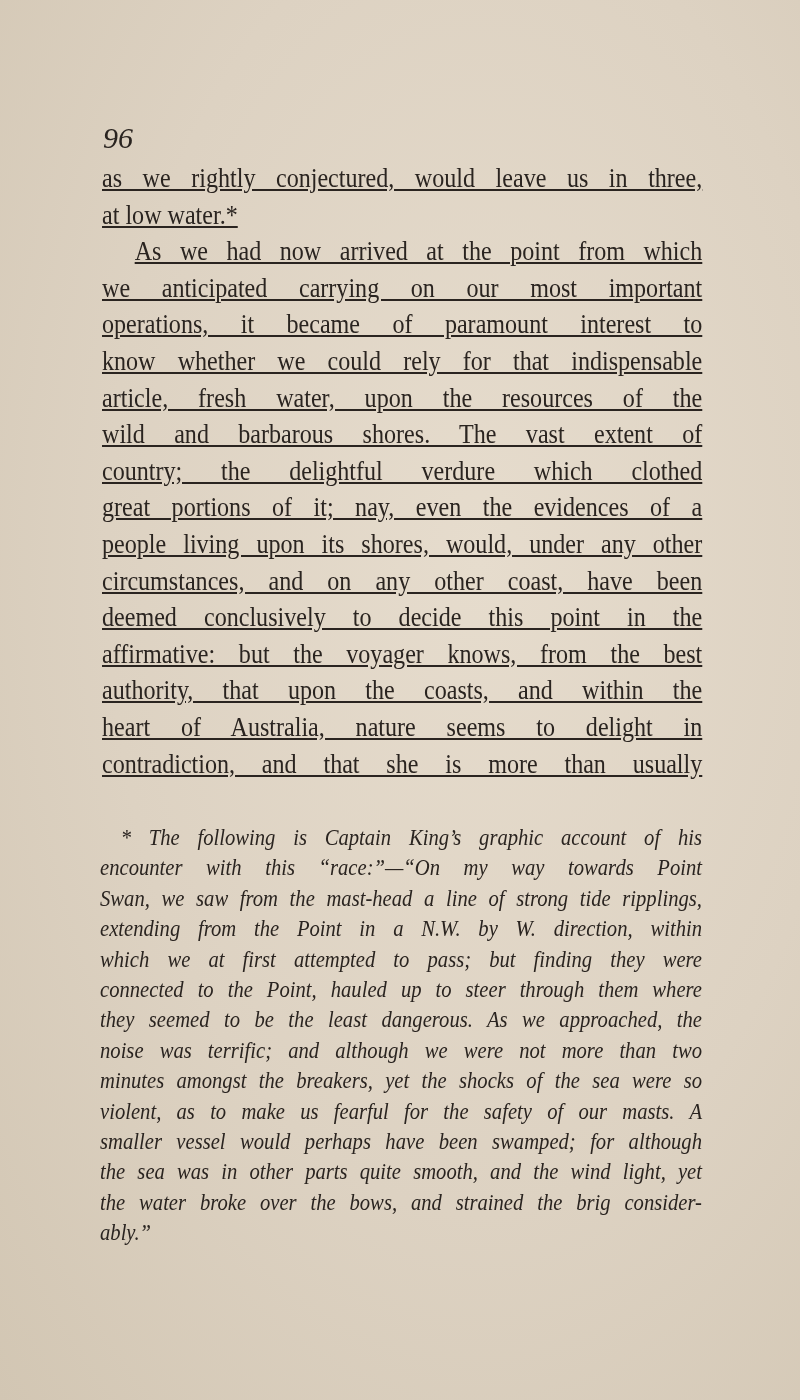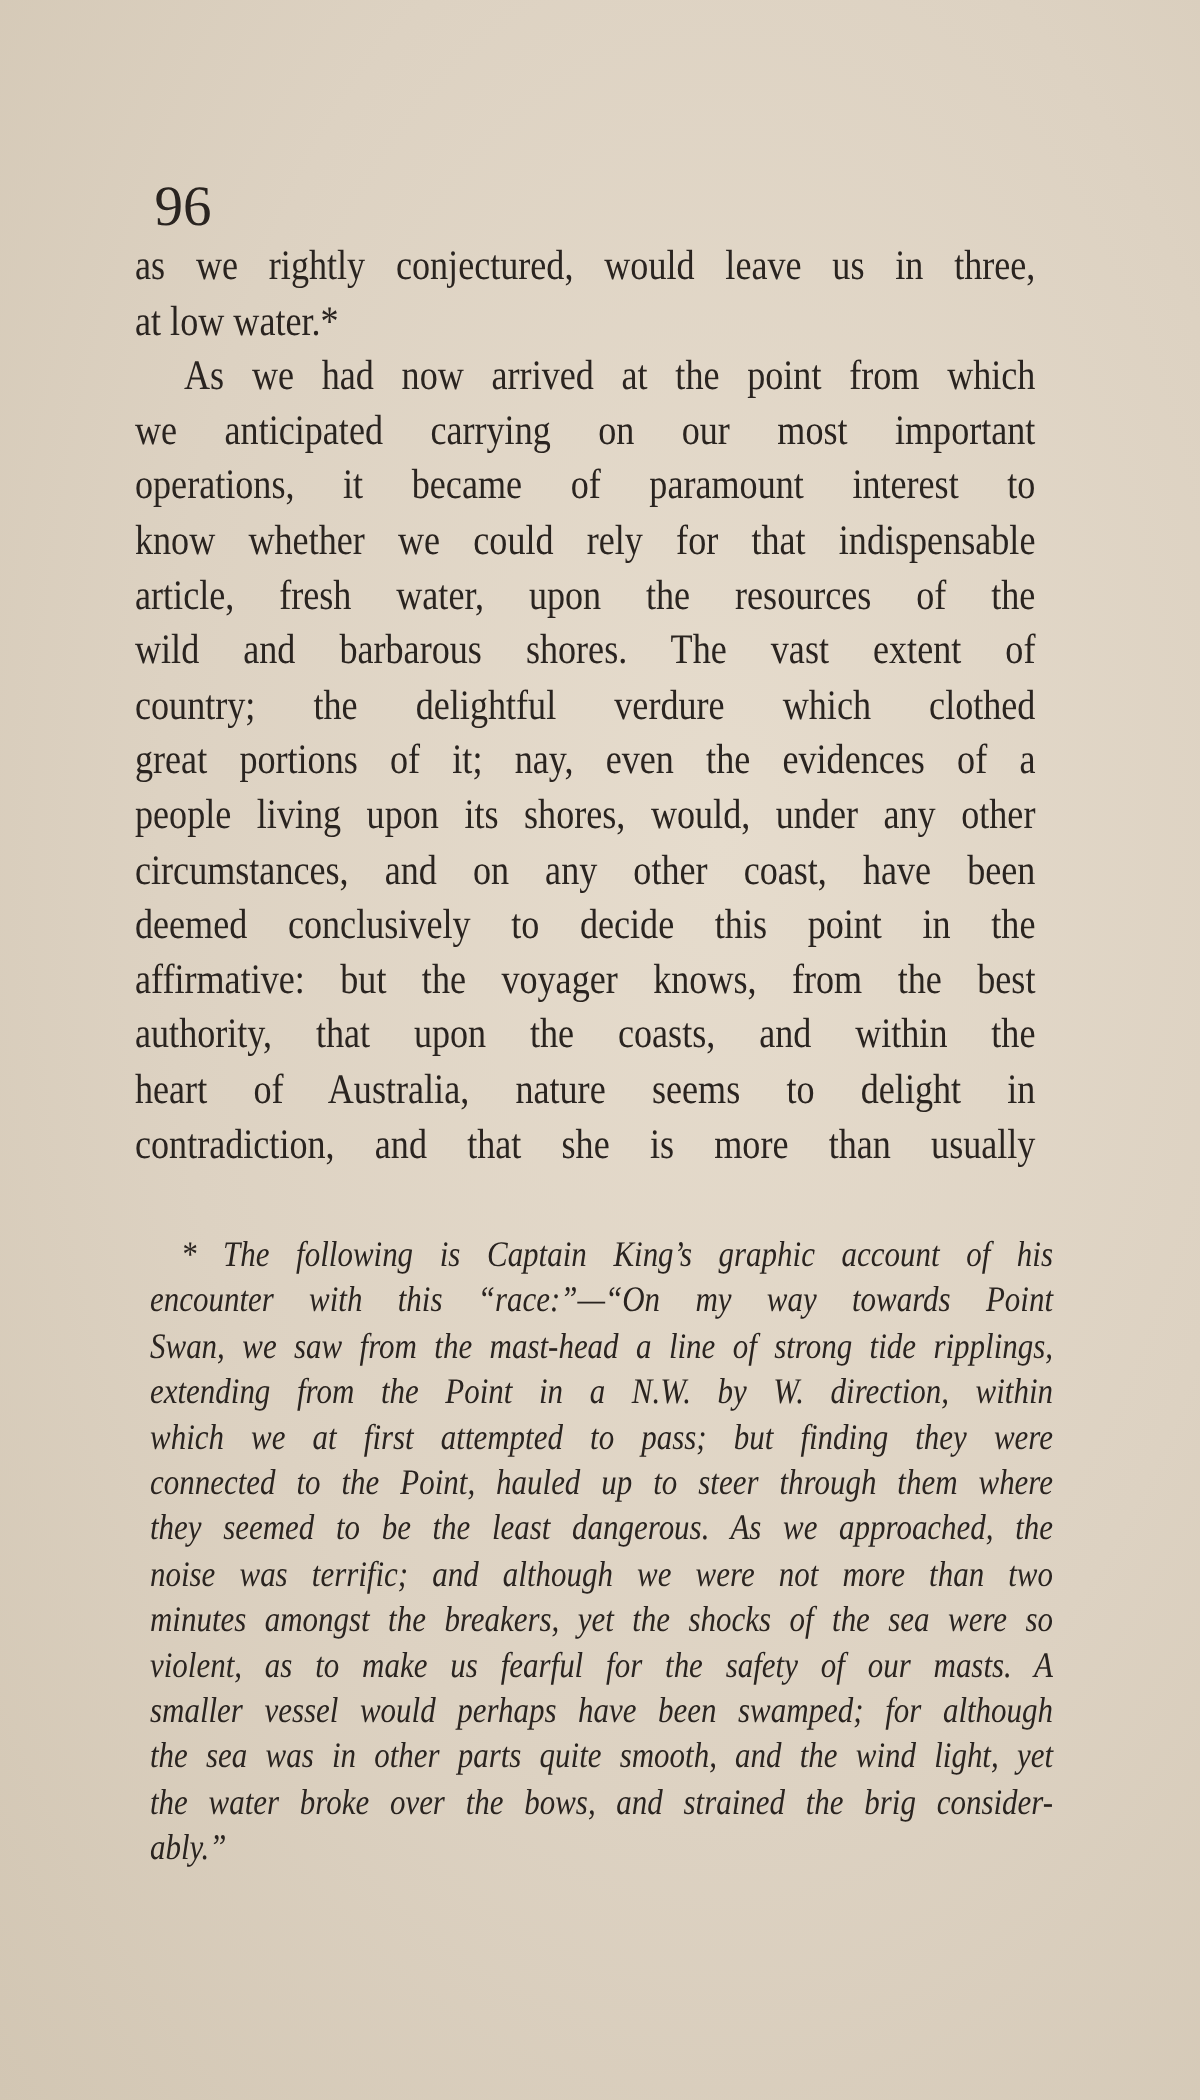--- a/index.html
+++ b/index.html
@@ -9,29 +9,29 @@
       background-image: radial-gradient(ellipse at 60% 40%, #e6dccd 0%, #ddd2c2 55%, #d2c6b3 100%);
       font-family: "Liberation Serif", "DejaVu Serif", serif;
       color: #2a2420;
       position: relative;
     }
     .page-header {
       position: absolute; top: 118px; left: 103px; width: 600px; height: 40px;
     }
     .page-number {
       position: absolute; left: 0; top: 0;
-      font-size: 38px; line-height: 40px;
+      font-size: 30px; line-height: 40px; font-style: italic;
     }
     .running-title {
       position: absolute; left: 232px; top: 4px;
       font-size: 20px; letter-spacing: 2px; line-height: 36px;
       font-variant: small-caps;
     }
     .body-text {
-      position: absolute; top: 160px; left: 90px; width: 600px;
+      position: absolute; top: 160px; left: 102px; width: 600px; text-decoration: underline;
     }
     .line {
       display: block;
       font-size: 28px;
       height: 36.6px; line-height: 36.6px;
       text-align: justify;
       text-align-last: justify;
       white-space: nowrap;
       transform: scaleX(0.86);
       transform-origin: left center;

